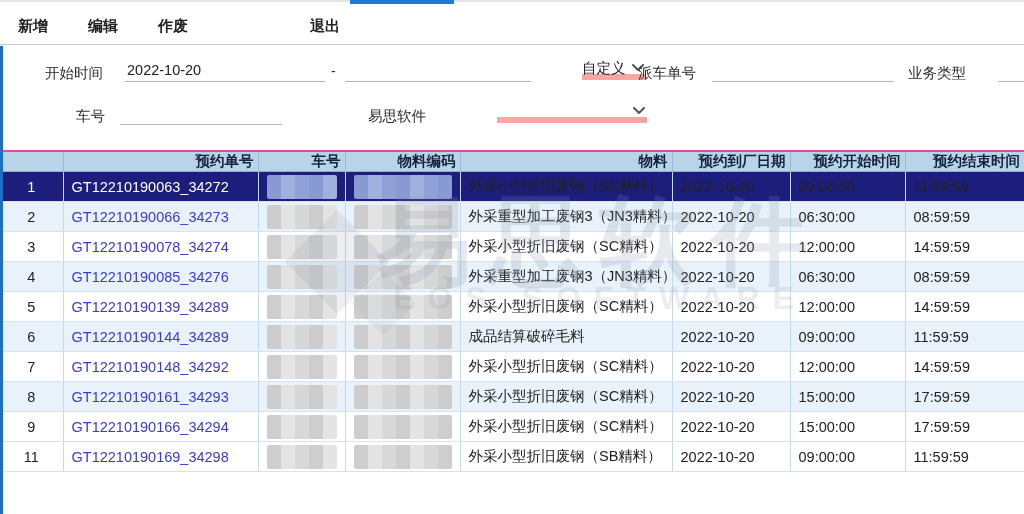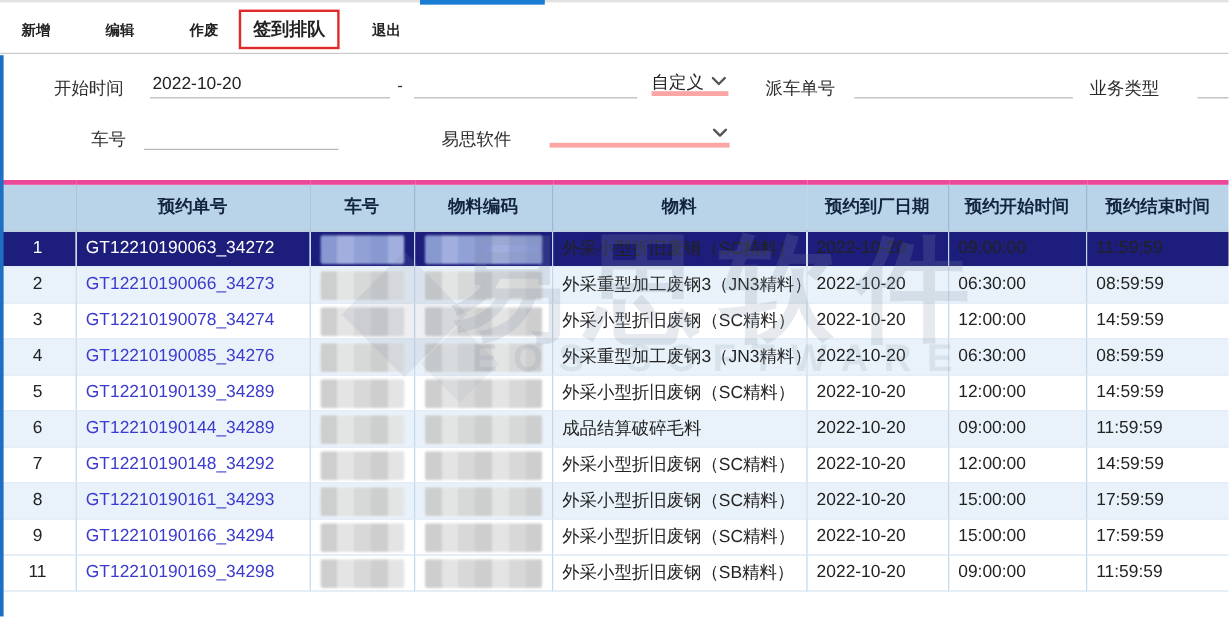--- a/index.html
+++ b/index.html
@@ -7,47 +7,47 @@
   body { font-family:"Liberation Sans","DejaVu Sans",sans-serif; }
 
   .page { position:relative; width:1024px; height:514px; background:#fff; overflow:hidden; }
 
   
   .top-line { position:absolute; top:0; left:0; right:0; height:2px; background:#e2e2e2; }
   .tab-indicator { position:absolute; top:0; left:350px; width:104px; height:4px; background:#1b7cd5; }
 
   
   .toolbar { position:absolute; top:4px; left:0; right:0; height:41px; background:#fff; border-bottom:1px solid #c9c9c9; }
-  .menu-item { position:absolute; top:9px; font-size:12px; font-weight:600; color:#222; padding:4px 6px; cursor:pointer; white-space:nowrap; }
+  .menu-item { position:absolute; top:9px; font-size:15px; font-weight:600; color:#222; padding:4px 6px; cursor:pointer; white-space:nowrap; }
   .mi-new  { left:12px; }
   .mi-edit { left:82px; }
   .mi-void { left:152px; }
   .mi-exit { left:304px; }
   .checkin-box { position:absolute; top:4px; left:199px; border:2px solid #e02a2a; padding:5px 10px; font-size:15px; font-weight:600; color:#222; cursor:pointer; white-space:nowrap; }
 
   
   .left-accent { position:absolute; top:46px; left:0; width:3px; bottom:0; background:#1d6fc3; z-index:6; }
 
   
   .filters { position:absolute; top:46px; left:0; right:0; height:88px; background:#fff; }
   .f-label { position:absolute; font-size:14.5px; color:#2b2b2b; white-space:nowrap; }
   .u-input { position:absolute; border:none; border-bottom:1px solid #b5b5b5; height:24px; font-size:14.5px; color:#222; background:transparent; padding:0 2px; font-family:inherit; outline:none; }
-  .u-select { position:absolute; border-bottom:4px solid #fca5a5; height:24px; font-size:14.5px; color:#222; cursor:pointer; }
+  .u-select { position:absolute; border-bottom:6px solid #fca5a5; height:24px; font-size:14.5px; color:#222; cursor:pointer;margin-left:39px; }
   .u-select .sel-text { display:inline-block; padding-top:3px; }
   .chevron { position:absolute; right:2px; top:8px; width:12px; height:8px; }
   .chevron svg { display:block; }
   .dash-sep { position:absolute; font-size:14px; color:#333; }
 
   
   .grid-wrap { position:absolute; top:150px; left:0; width:1024px; }
   table.grid { border-collapse:collapse; table-layout:fixed; width:1024px; font-size:14.5px; }
   table.grid thead th {
-    background:#b9d4e9; color:#132440; font-weight:700; height:40px;
-    border-top:4px solid #ec4899; border-right:1px solid #9cb8d2; border-bottom:1px solid #8fb0cd;
-    padding:0 4px; white-space:nowrap; overflow:hidden;
+    background:#b9d4e9; color:#132440; font-weight:700; height:20px;
+    border-top:2px solid #ec4899; border-right:1px solid #9cb8d2; border-bottom:1px solid #8fb0cd;
+    padding:0 4px; white-space:nowrap; overflow:hidden;text-align:right;
   }
   table.grid thead th:last-child { border-right:none; }
   table.grid tbody td {
     height:30px; border-right:1px solid #c3d8ea; border-bottom:1px solid #d5e3f1;
     padding:0 8px; white-space:nowrap; overflow:hidden; color:#222;
   }
   table.grid tbody td:last-child { border-right:none; }
   tr.pale td  { background:#e9f2fa; }
   tr.white td { background:#ffffff; }
   tr.selected td { background:#1d1d7c; color:#fff; border-right-color:#39399b; border-bottom-color:#1d1d7c; }
@@ -82,21 +82,20 @@
 
 <div class="page">
 
   <div class="top-line"></div>
   <div class="tab-indicator"></div>
 
   <div class="toolbar">
     <div class="menu-item mi-new">新增</div>
     <div class="menu-item mi-edit">编辑</div>
     <div class="menu-item mi-void">作废</div>
-    <div class="checkin-box">签到排队</div>
     <div class="menu-item mi-exit">退出</div>
   </div>
 
   <div class="left-accent"></div>
 
   <div class="filters">
 
     <div class="f-label" style="left:45px; top:18px;">开始时间</div>
     <input class="u-input" style="left: 125px; top: 12px; width: 200px;" value="2022-10-20">
     <div class="dash-sep" style="left:331px; top:17px;">-</div>

